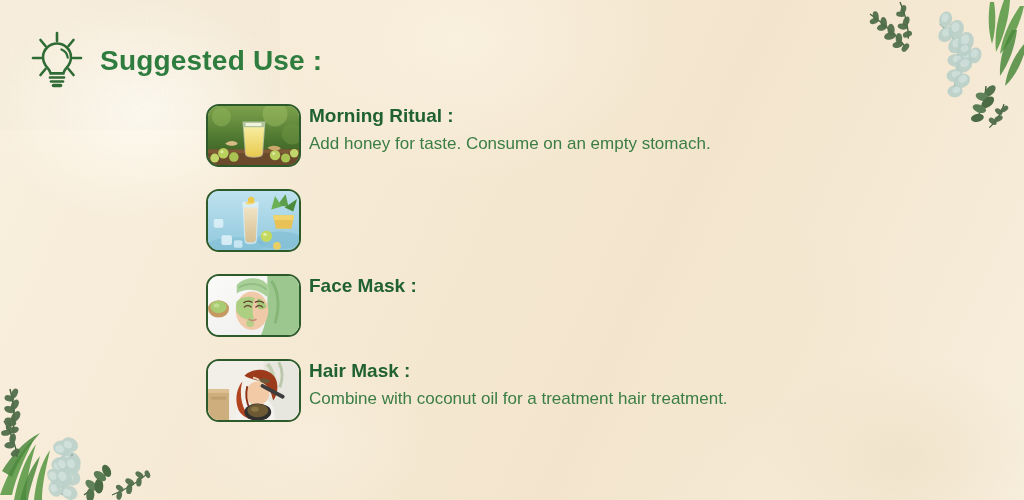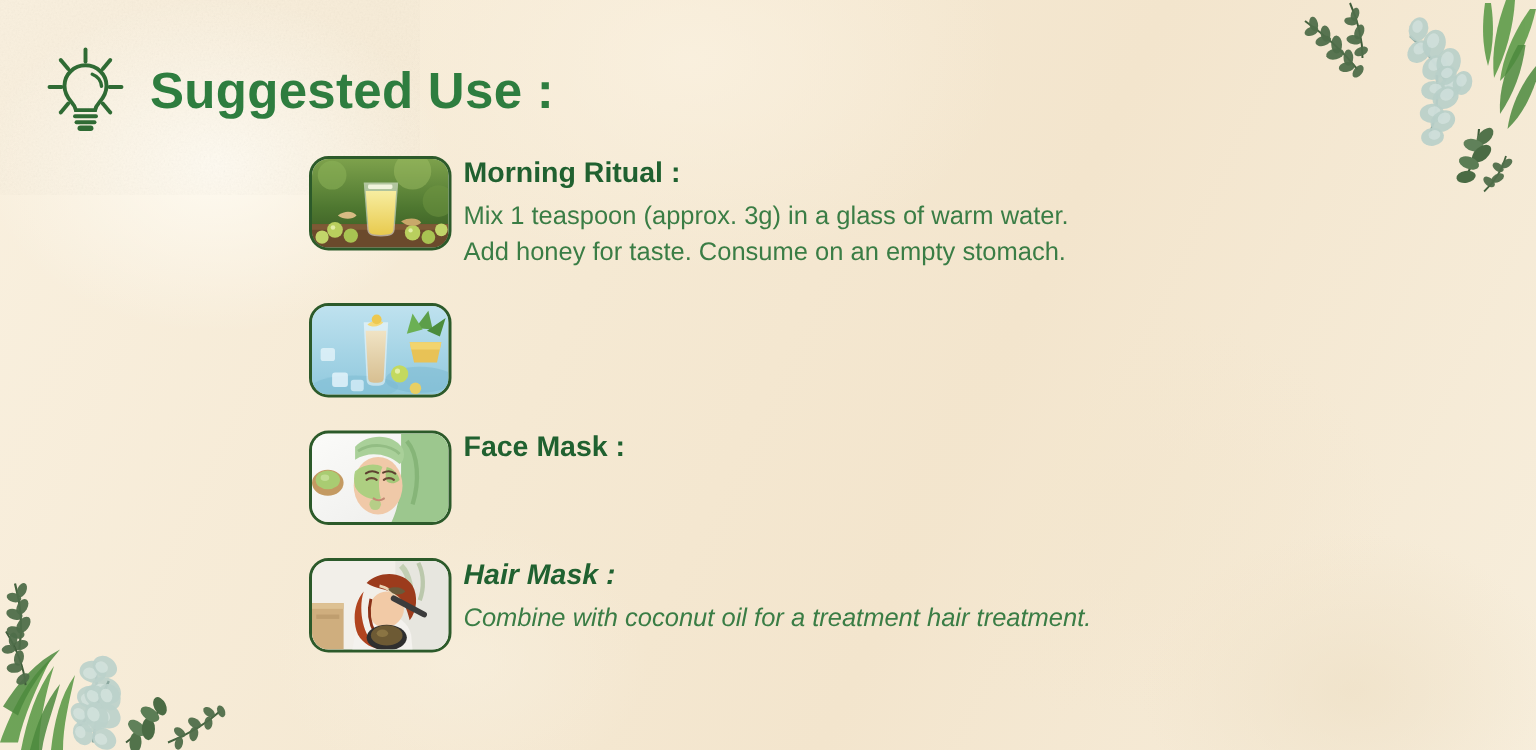--- a/index.html
+++ b/index.html
@@ -40,42 +40,42 @@
   .header {
     position: absolute;
     left: 28px;
     top: 30px;
     display: flex;
     align-items: center;
     gap: 14px;
   }
   .bulb-icon { width: 58px; height: 62px; display: block; }
   .header-title {
-    font-size: 34px;
+    font-size: 28px;
     font-weight: bold;
     color: #2e7d3f;
     letter-spacing: 0.2px;
     white-space: nowrap;
     line-height: 1;
   }
 
   
   .rows {
     position: absolute;
     left: 206px;
     top: 104px;
     width: 700px;
   }
   .row {
     display: flex;
     align-items: flex-start;
     gap: 8px;
     margin-bottom: 22px;
   }
-  .row:last-child { margin-bottom: 0; font-style: italic; }
+  .row:last-child { margin-bottom: 0; }
 
   .thumb {
     width: 95px;
     height: 63px;
     flex: 0 0 95px;
     border: 2px solid #2c5a2a;
     border-radius: 13px;
     overflow: hidden;
     position: relative;
     box-sizing: border-box;
@@ -184,21 +184,20 @@
             <circle cx="68.6" cy="50.4" r="1.5" fill="#e2eda4"></circle>
           <circle cx="81" cy="55" r="4.8" fill="#a8c352"></circle>
           <circle cx="90" cy="50" r="4.4" fill="#c2d56a"></circle>
           <path d="M62 44c6-3 12-2 14 1-3 3-10 3-14-1z" fill="#c9a86a"></path>
           <path d="M18 40c5-4 11-3 13 0-3 3-9 3-13 0z" fill="#d8bb84"></path>
         </svg>
       </div>
       <div class="row-text">
         <div class="row-title">Morning Ritual :</div>
         <div class="row-desc">
-          <span>Mix 1 teaspoon (approx. 3g) in a glass of warm water.</span>
           <span>Add honey for taste. Consume on an empty stomach.</span>
         </div>
       </div>
     </div>
 
     <div class="row">
       <div class="thumb">
         <svg viewBox="0 0 95 63" preserveAspectRatio="xMidYMid slice" xmlns="http://www.w3.org/2000/svg">
           <defs>
             <linearGradient id="g2bg" x1="0" y1="0" x2="0" y2="1">

